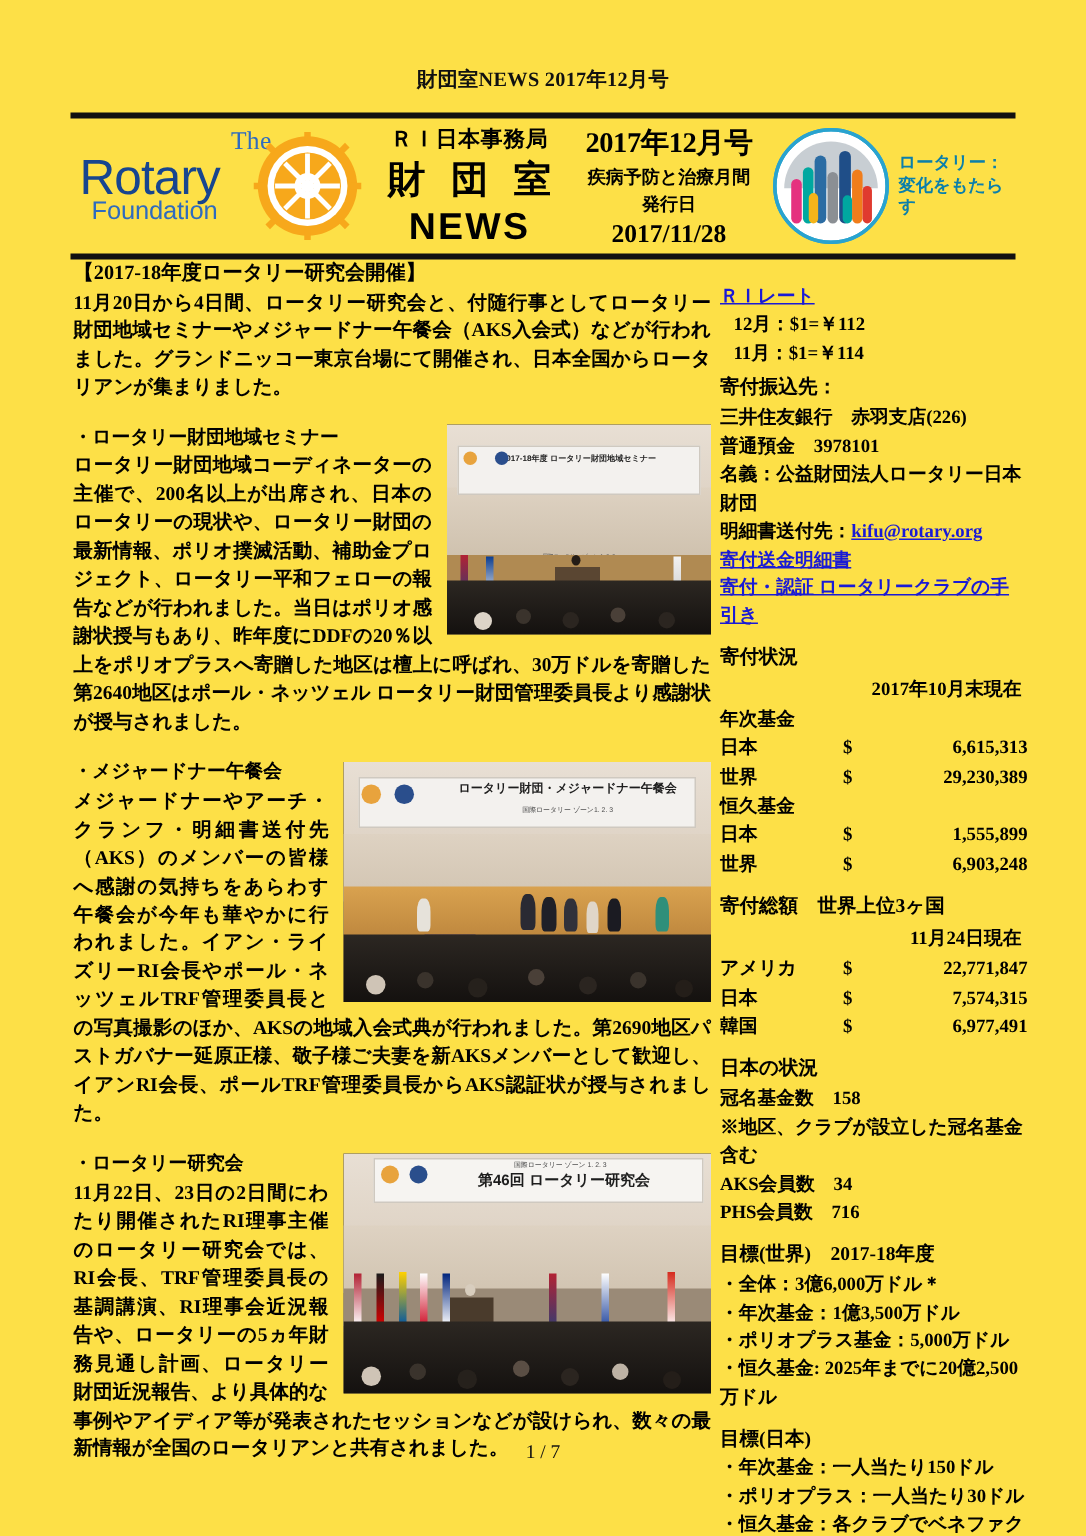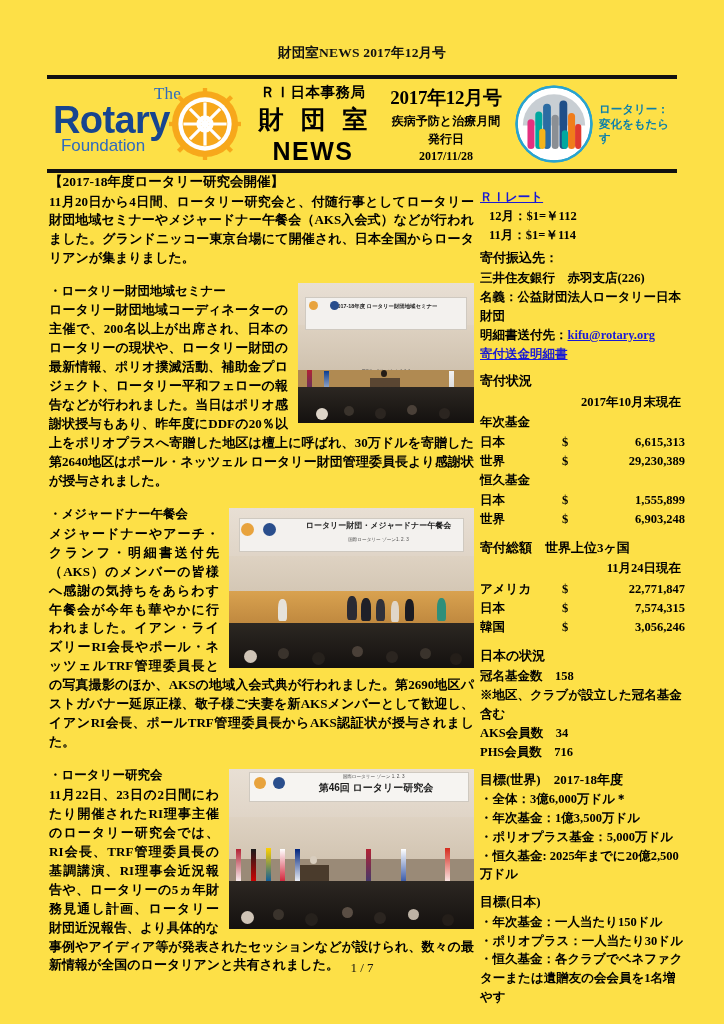--- a/index.html
+++ b/index.html
@@ -63,22 +63,22 @@
     line-height: 1;
   }
   .trf-the {
     text-align: right;
     font-size: 17px;
     color: #2f6bbf;
     letter-spacing: .2px;
     font-family: Liberation Serif, serif;
   }
   .trf-rotary {
-    font-size: 38px;
-    font-weight: bold;
+    font-size: 33px;
+    font-weight: normal;
     letter-spacing: -.6px;
     margin-top: -1px;
   }
   .trf-foundation {
     font-size: 17px;
     color: #2f6bbf;
     letter-spacing: -.1px;
     margin-top: -2px;
     padding-left: 8px;
   }
@@ -133,21 +133,21 @@
     font-size: 12px;
     font-weight: bold;
     margin-top: 2px;
   }
   .issue-pubdate-label {
     font-size: 12px;
     font-weight: bold;
     margin-top: 1px;
   }
   .issue-pubdate {
-    font-size: 12px;
+    font-size: 17px;
     font-weight: bold;
     margin-top: 1px;
     text-align: center;
   }
 
   .theme-wrap {
     flex: 1 1 auto;
     display: flex;
     align-items: center;
     margin-left: 8px;
@@ -490,23 +490,25 @@
   </div>
 
   <div class="col-right">
 
     <a class="rl-link" href="#">ＲＩレート</a>
     <div class="rl-line indent">12月：$1=￥112</div>
     <div class="rl-line indent">11月：$1=￥114</div>
 
     <div class="rl-head tight">寄付振込先：</div>
     <div class="rl-line">三井住友銀行　赤羽支店(226)</div>
+    <div class="rl-line">普通預金　3978101</div>
     <div class="rl-line">名義：公益財団法人ロータリー日本財団</div>
     <div class="rl-line"><span>明細書送付先：</span><a class="rl-inline-link" href="#">kifu@rotary.org</a></div>
     <a class="rl-link" href="#">寄付送金明細書</a>
+    <a class="rl-link" href="#">寄付・認証 ロータリークラブの手引き</a>
 
     <div class="rl-head">寄付状況</div>
     <div class="fin-asof">2017年10月末現在</div>
     <table class="fin">
       <tbody>
           <tr>
         <td class="fi-group" colspan="3">年次基金</td>
       </tr>
       <tr>
         <td class="fi-label">日本</td>
@@ -544,21 +546,21 @@
         <td class="fi-val">22,771,847</td>
       </tr>
       <tr>
         <td class="fi-label">日本</td>
         <td class="fi-cur">$</td>
         <td class="fi-val">7,574,315</td>
       </tr>
       <tr>
         <td class="fi-label">韓国</td>
         <td class="fi-cur">$</td>
-        <td class="fi-val">3,056,246</td>
+        <td class="fi-val">6,977,491</td>
       </tr>
     </tbody>
       </table>
 
     <div class="rl-head">日本の状況</div>
     <div class="rl-line">冠名基金数　158</div>
     <div class="rl-line">※地区、クラブが設立した冠名基金含む</div>
     <div class="rl-line">AKS会員数　34</div>
     <div class="rl-line">PHS会員数　716</div>
 

